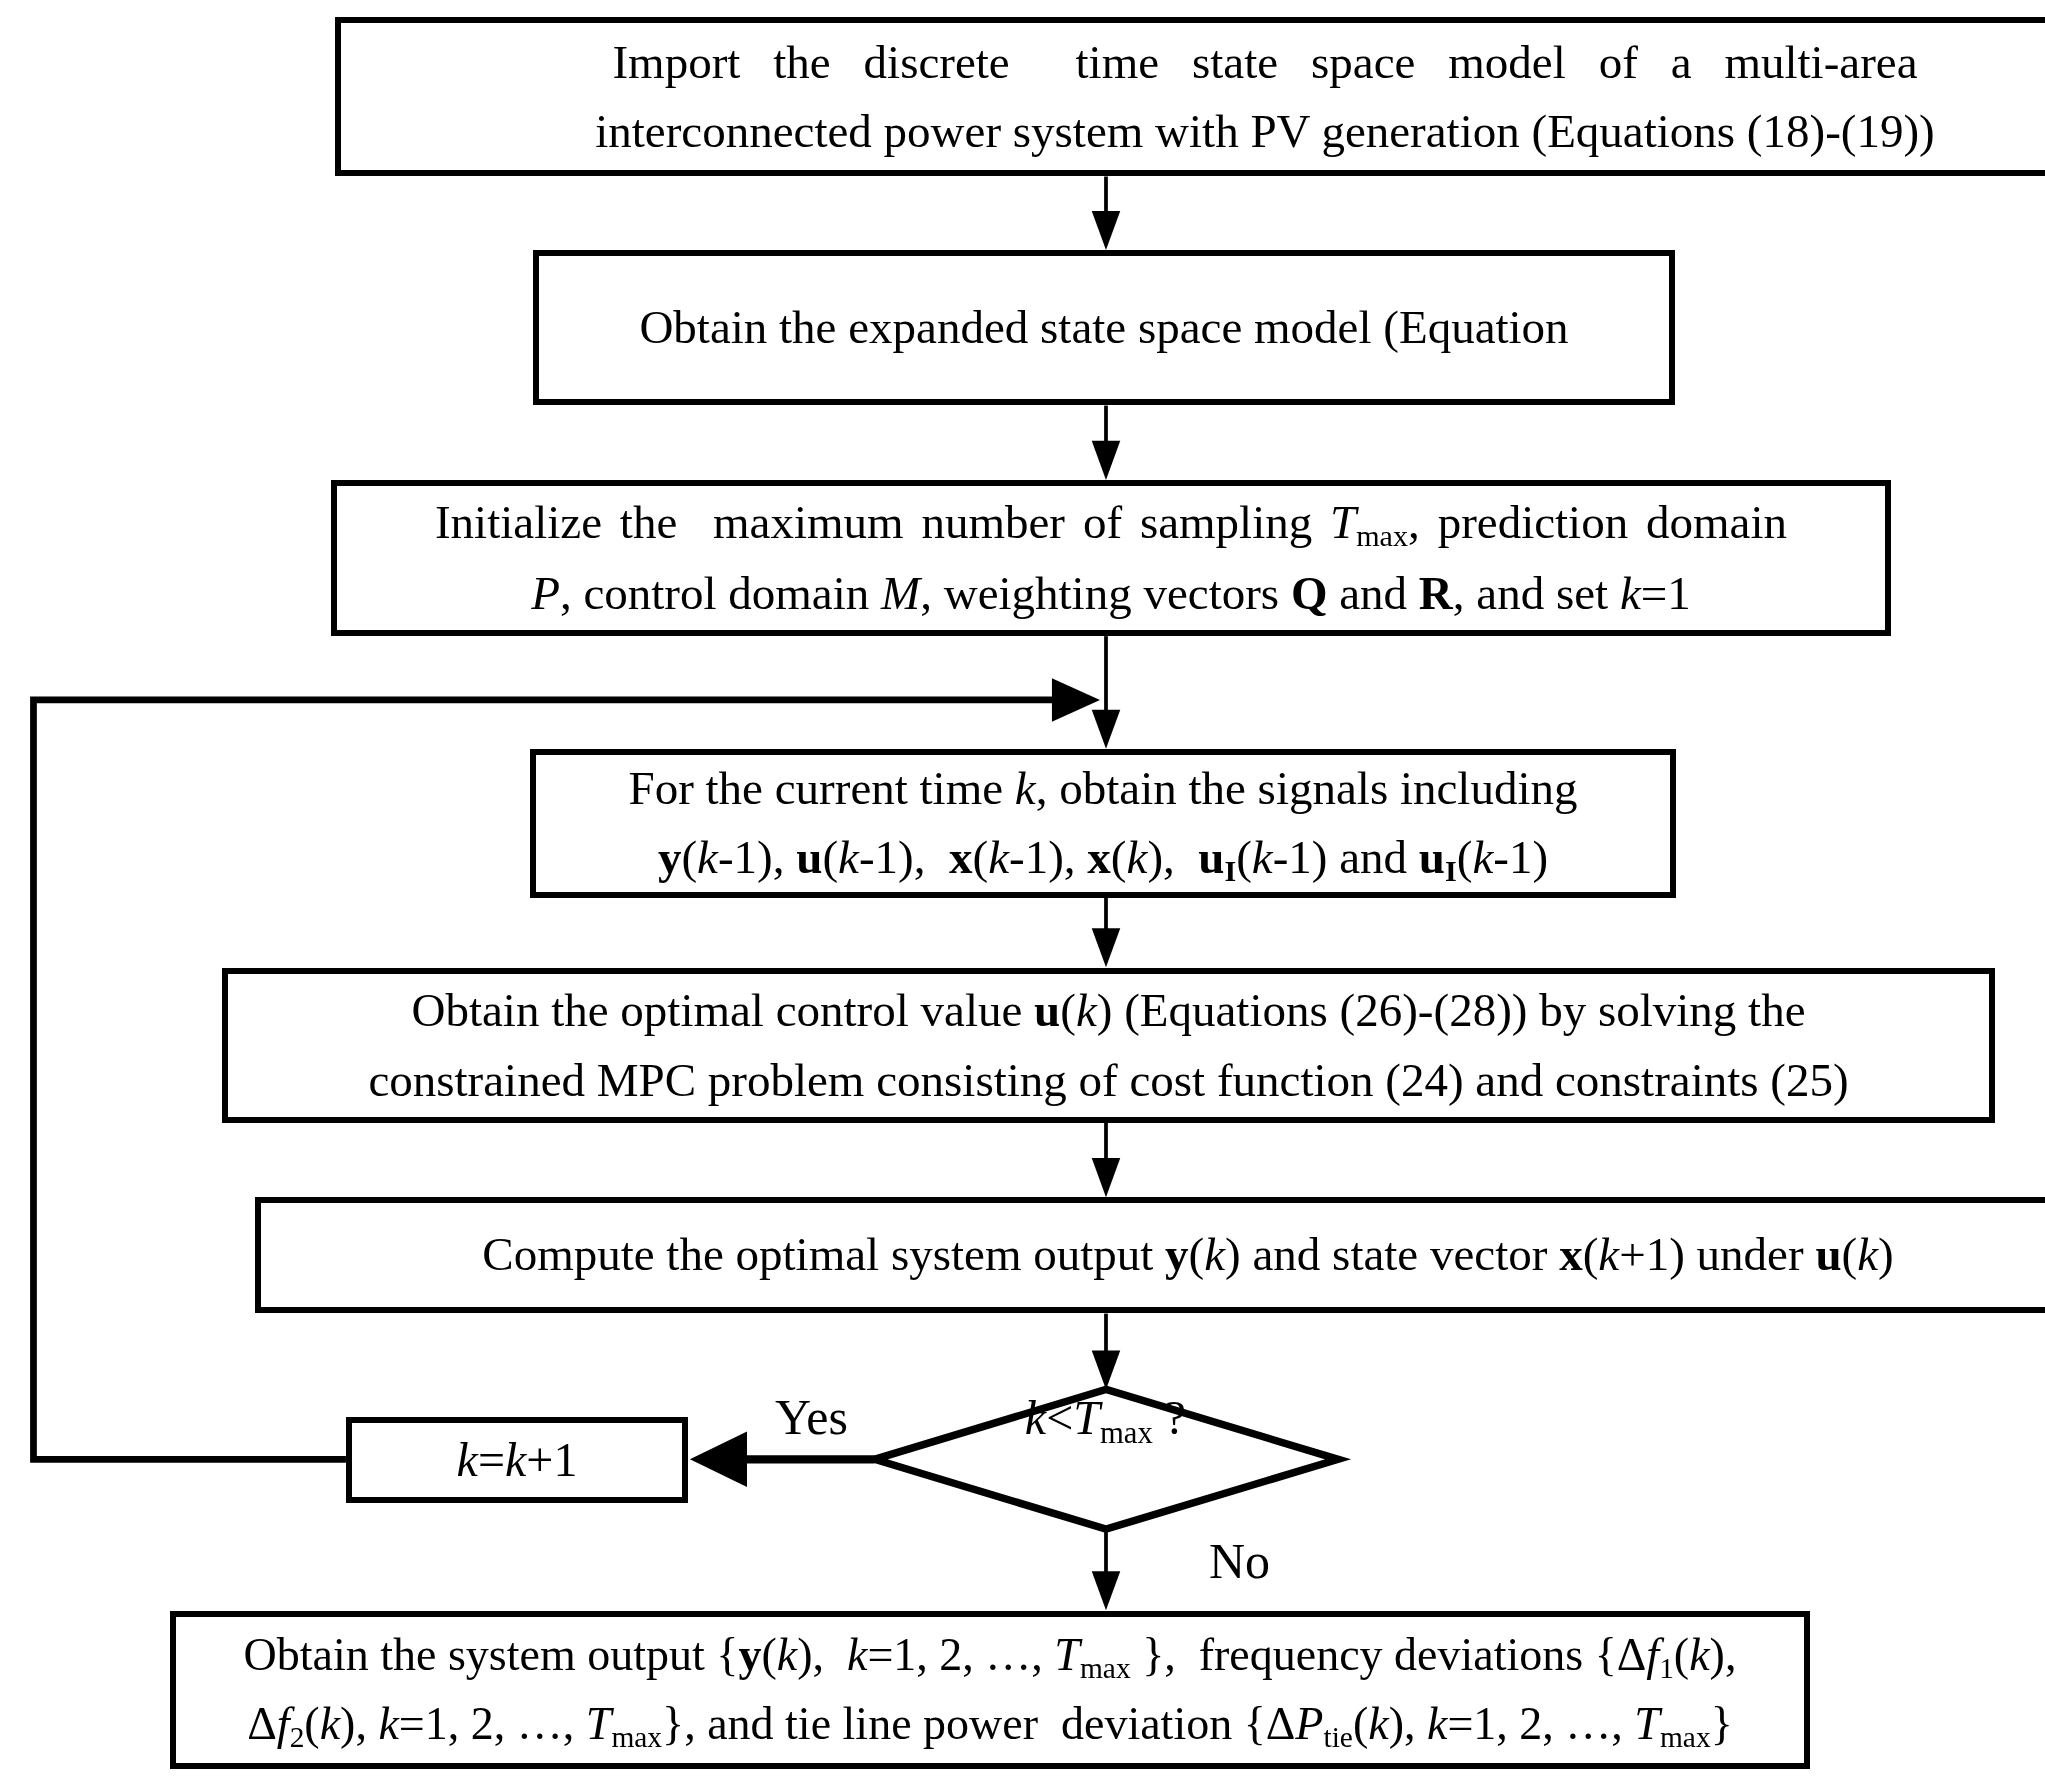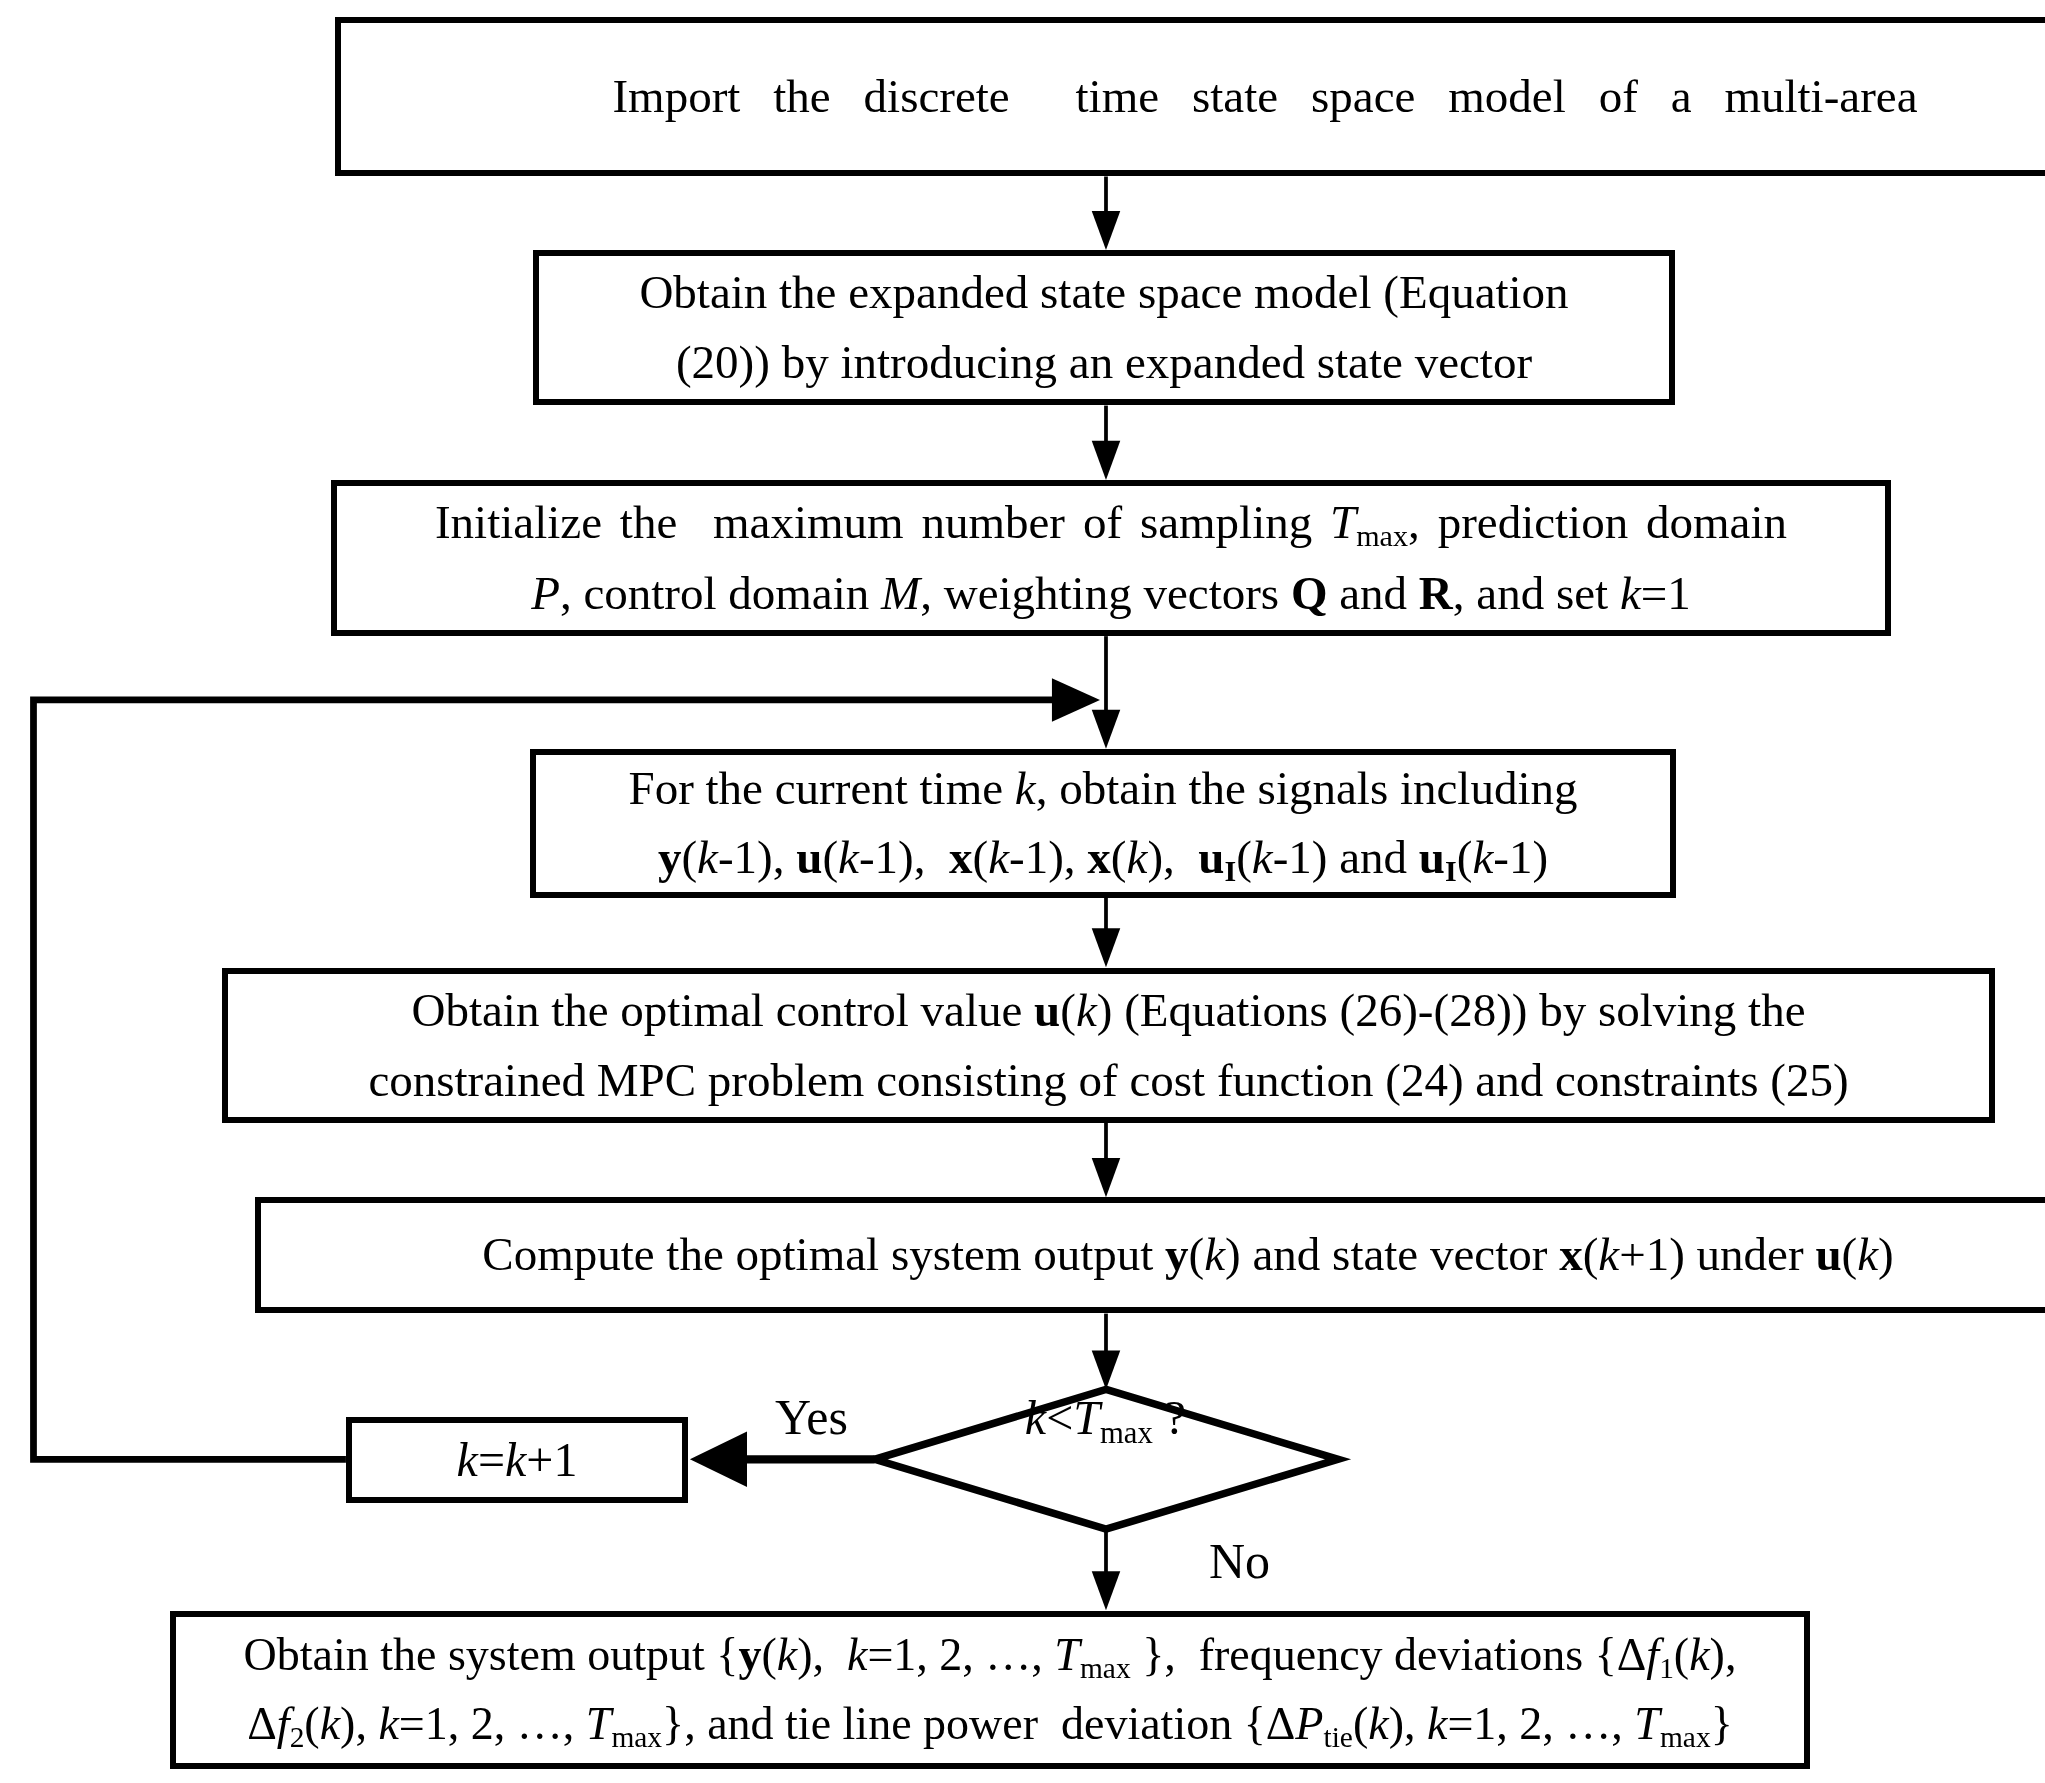--- a/index.html
+++ b/index.html
@@ -96,25 +96,25 @@
     <g>
       <polyline points="460,1943 44,1943 44,932 1402,932" fill="none" stroke="#000" stroke-width="9"></polyline>
       <polygon points="1464,932 1400,903 1400,961" fill="#000"></polygon>
     </g>
 
     <polygon points="1472,1850 1781,1943 1472,2036 1164,1943" fill="#ffffff" stroke="#000000" stroke-width="10"></polygon>
   </svg>
 
   <div class="node" id="n-import">
     <div class="line ws-xl"><span>Import the discrete  time state space model of a multi-area</span></div>
+    <div class="line"><span>interconnected power system with PV generation (Equations (18)-(19))</span></div>
   </div>
 
   <div class="node" id="n-expand">
     <div class="line"><span>Obtain the expanded state space model (Equation</span></div>
-    <div class="line"><span>(20)) by introducing an expanded state vector</span></div>
   </div>
 
   <div class="node" id="n-initialize">
     <div class="line ws-md"><span>Initialize the  maximum number of sampling </span><span class="it">T</span><span class="sb">max</span><span>, prediction domain</span></div>
     <div class="line"><span class="it">P</span><span>, control domain </span><span class="it">M</span><span>, weighting vectors </span><span class="bd">Q</span><span> and </span><span class="bd">R</span><span>, and set </span><span class="it">k</span><span>=1</span></div>
   </div>
 
   <div class="node" id="n-signals">
     <div class="line"><span>For the current time </span><span class="it">k</span><span>, obtain the signals including</span></div>
     <div class="line"><span class="bd">y</span><span>(</span><span class="it">k</span><span>-1), </span><span class="bd">u</span><span>(</span><span class="it">k</span><span>-1),  </span><span class="bd">x</span><span>(</span><span class="it">k</span><span>-1), </span><span class="bd">x</span><span>(</span><span class="it">k</span><span>),  </span><span class="bd">u</span><span class="bd sb">I</span><span>(</span><span class="it">k</span><span>-1) and </span><span class="bd">u</span><span class="bd sb">I</span><span>(</span><span class="it">k</span><span>-1)</span></div>

